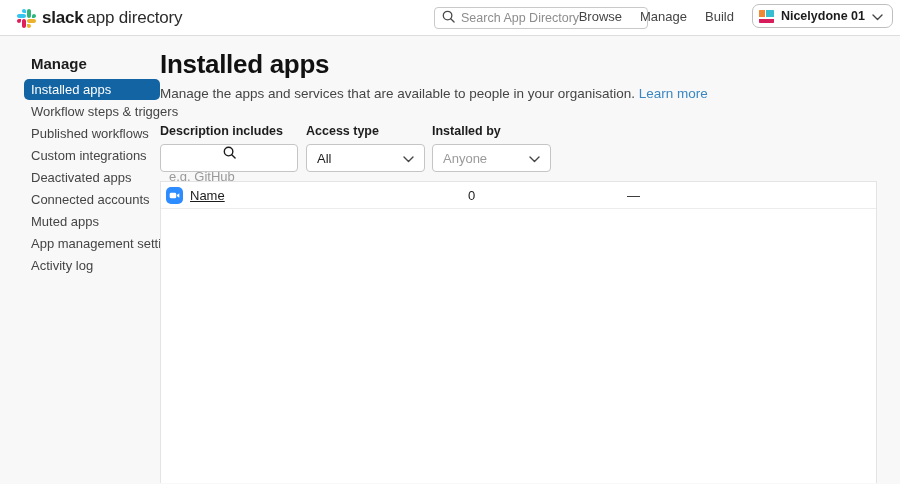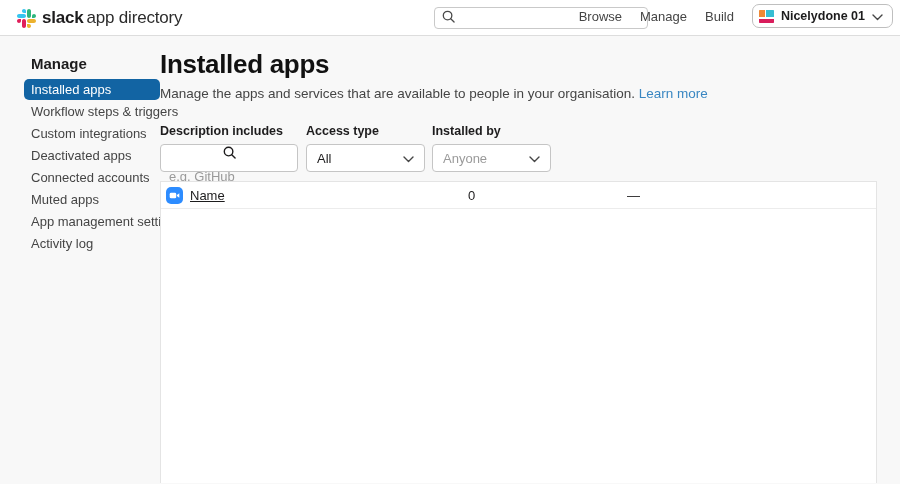--- a/index.html
+++ b/index.html
@@ -272,20 +272,21 @@
     <span class="brand"><b>slack</b><span class="rest">app directory</span></span>
   </a>
 
   <div class="search-box">
     <span>
       <svg width="13" height="13" viewBox="0 0 14 14">
           <circle cx="6" cy="6" r="4.6" fill="none" stroke="#4a4a4a" stroke-width="1.4"></circle>
           <line x1="9.4" y1="9.4" x2="13" y2="13" stroke="#4a4a4a" stroke-width="1.4" stroke-linecap="round"></line>
         </svg>
     </span>
+    <input type="text" placeholder="Search App Directory" style="">
   </div>
 
   <nav class="header-nav">
     <a class="navlink">Browse</a>
     <a class="navlink">Manage</a>
     <a class="navlink">Build</a>
     <button class="workspace-btn">
       <span class="ws-avatar">
           <span class="b1"></span>
           <span class="b2"></span>
@@ -300,20 +301,21 @@
     </button>
   </nav>
 </div>
 
 <div class="content">
   <aside class="sidebar">
     <h2>Manage</h2>
     <nav>
       <a class="side-item selected">Installed apps</a>
       <a class="side-item">Workflow steps &amp; triggers</a>
+      <a class="side-item">Published workflows</a>
       <a class="side-item">Custom integrations</a>
       <a class="side-item">Deactivated apps</a>
       <a class="side-item">Connected accounts</a>
       <a class="side-item">Muted apps</a>
       <a class="side-item">App management settings</a>
       <a class="side-item">Activity log</a>
     </nav>
   </aside>
 
   <main class="main">

